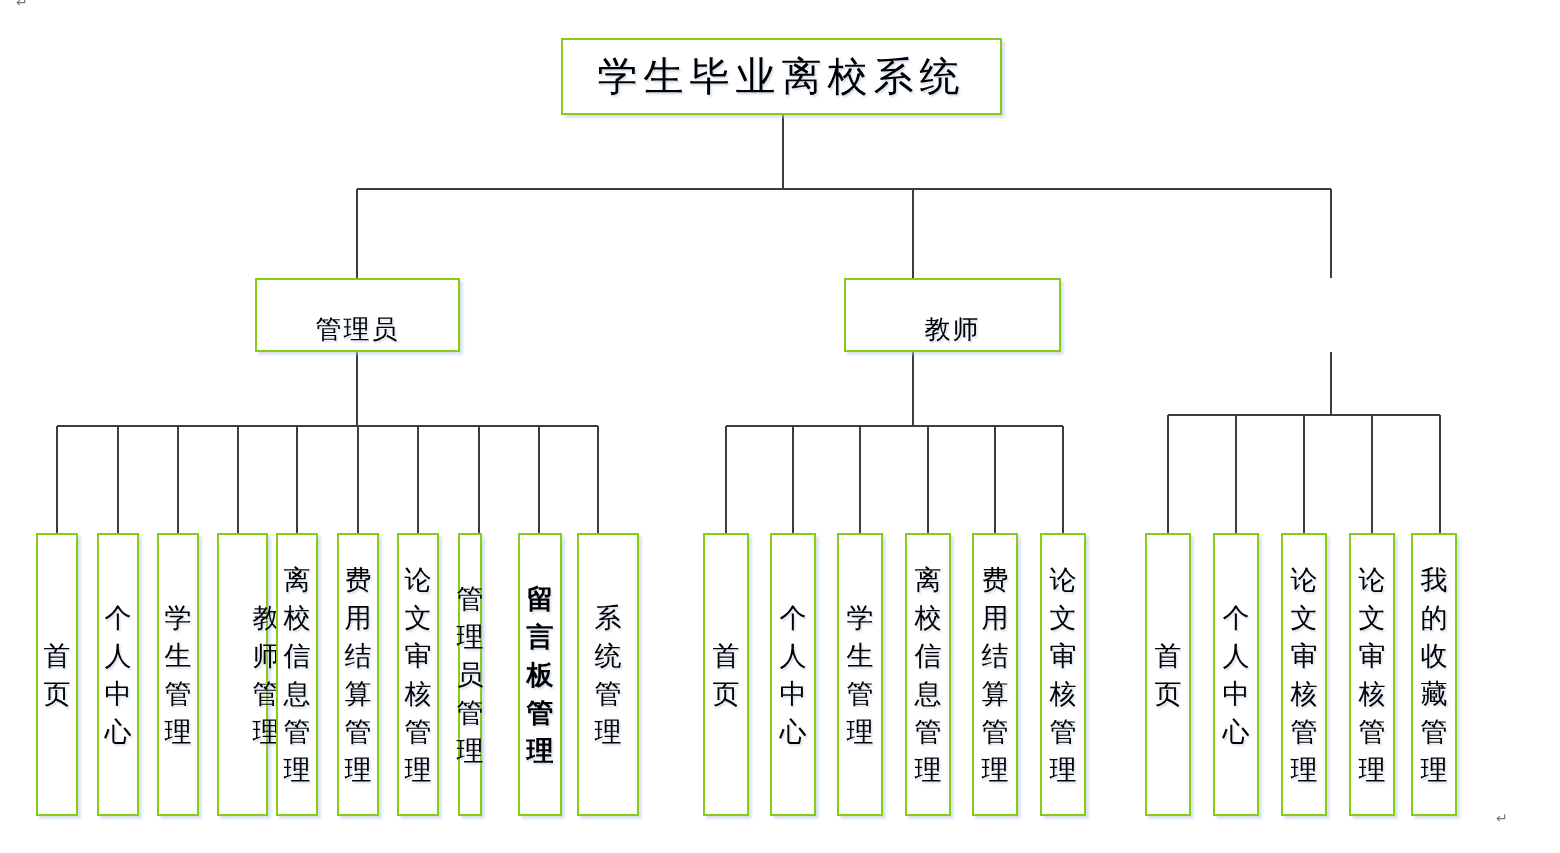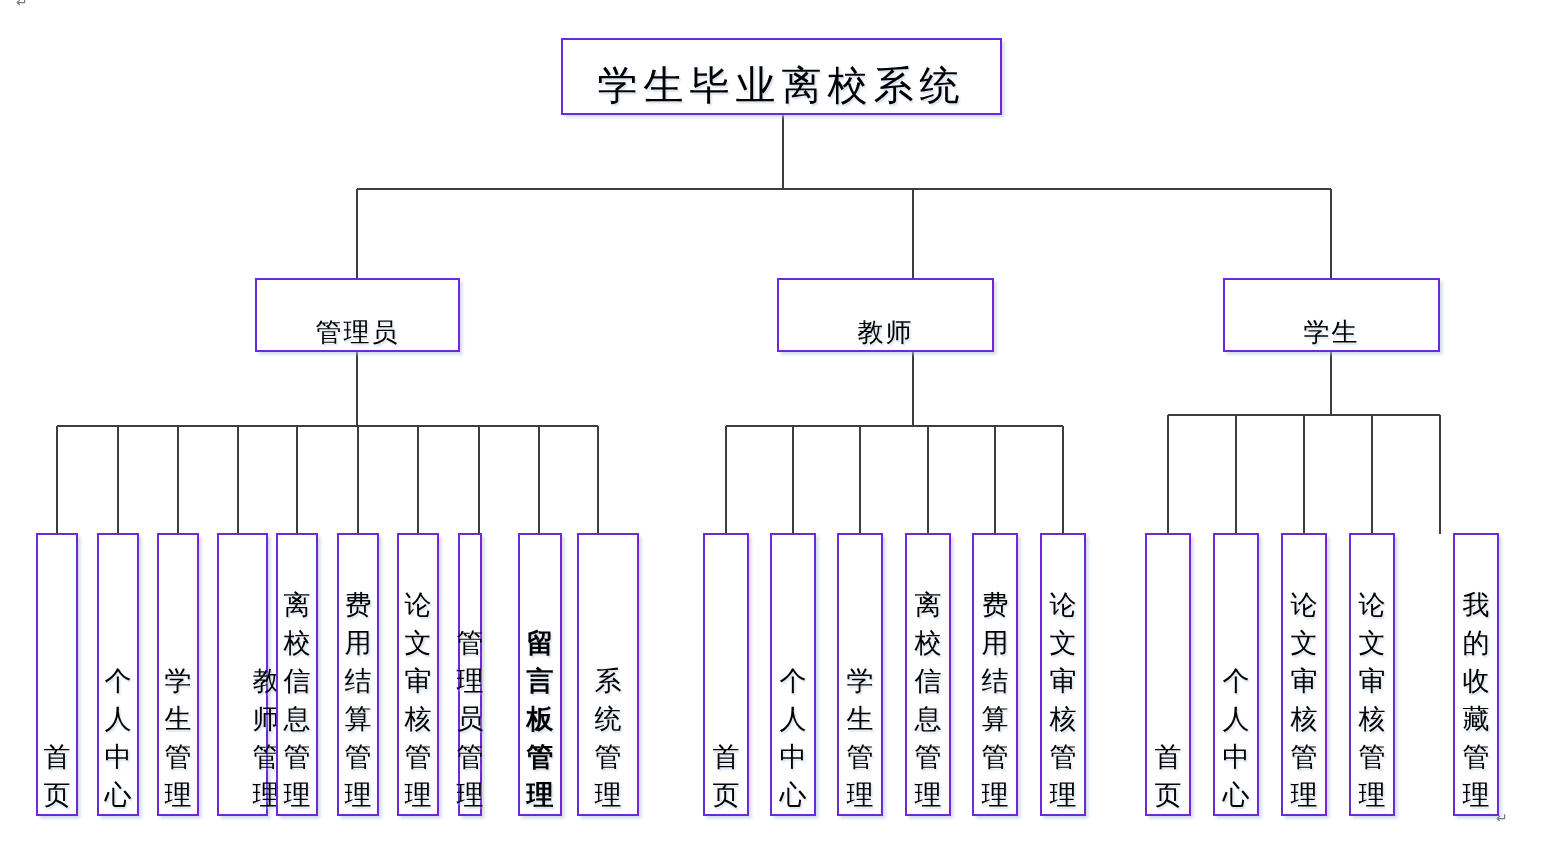--- a/index.html
+++ b/index.html
@@ -20,24 +20,24 @@
     position: absolute;
     left: 0;
     top: 0;
     width: 1560px;
     height: 853px;
   }
   .box {
     position: absolute;
     box-sizing: border-box;
     background: #ffffff;
-    border: 2px solid #6d28d9;
+    border: 2px solid #84cc16;
     box-shadow: 2.5px 2.5px 3px rgba(186, 201, 225, 0.65);
     display: flex;
-    align-items: flex-end;
+    align-items: center;
     justify-content: center;
   }
   .root-box {
     left: 561px;
     top: 38px;
     width: 441px;
     height: 77px;
   }
   .root-label {
     font-family: "DejaVu Serif", serif;
@@ -132,25 +132,22 @@
     </g>
   </svg>
 
   <div class="box root-box">
     <span class="root-label">学生毕业离校系统</span>
   </div>
 
   <div class="box l2-box" style="left:255px; width:205px;">
     <span class="l2-label">管理员</span>
   </div>
-  <div class="box l2-box" style="left:777px; width:217px;">
+  <div class="box l2-box" style="left:844px; width:217px;">
     <span class="l2-label">教师</span>
-  </div>
-  <div class="box l2-box" style="left:1223px; width:217px;">
-    <span class="l2-label">学生</span>
   </div>
 
   <div class="box leaf" style="left:36px; width:42px;">
     <span class="vtext">首页</span>
   </div>
   <div class="box leaf" style="left:97px; width:42px;">
     <span class="vtext">个人中心</span>
   </div>
   <div class="box leaf" style="left:157px; width:42px;">
     <span class="vtext">学生管理</span>
@@ -201,20 +198,20 @@
   </div>
   <div class="box leaf" style="left:1213px; width:46px;">
     <span class="vtext">个人中心</span>
   </div>
   <div class="box leaf" style="left:1281px; width:46px;">
     <span class="vtext">论文审核管理</span>
   </div>
   <div class="box leaf" style="left:1349px; width:46px;">
     <span class="vtext">论文审核管理</span>
   </div>
-  <div class="box leaf" style="left:1453px; width:46px;">
+  <div class="box leaf" style="left:1411px; width:46px;">
     <span class="vtext">我的收藏管理</span>
   </div>
 
   <span class="pmark pmark-top">↵</span>
   <span class="pmark pmark-bottom">↵</span>
 
 </div>
 
 </body></html>

